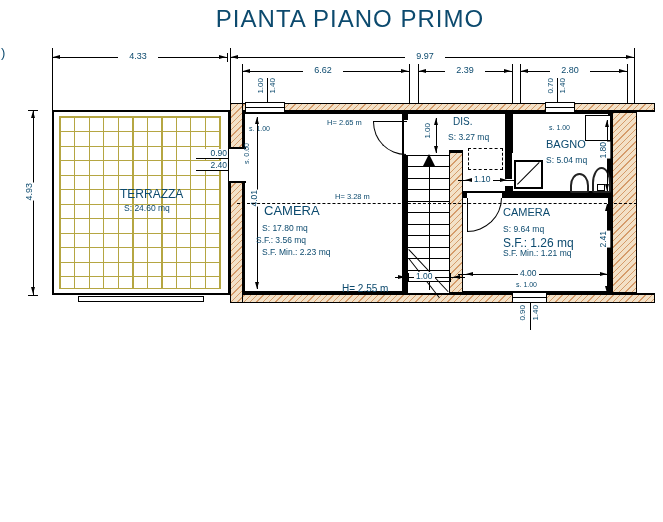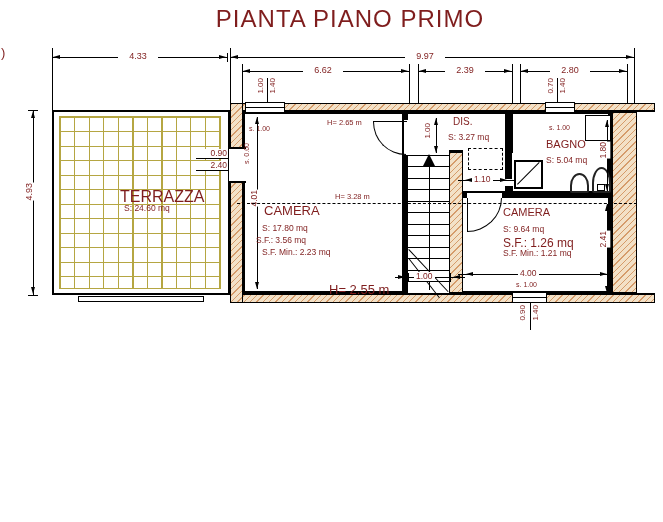--- a/index.html
+++ b/index.html
@@ -1,19 +1,19 @@
 <!DOCTYPE html>
 <html><head>
 <meta charset="utf-8">
 <style>
   *{margin:0;padding:0;box-sizing:border-box}
   html,body{background:#fff}
   #stage{position:relative;width:663px;height:522px;background:#fff;overflow:hidden;
          font-family:"Liberation Sans",sans-serif;color:#000}
-  .t{position:absolute;font-size:9px;line-height:1.1;white-space:nowrap;color:#7f1d1d}
+  .t{position:absolute;font-size:9px;line-height:1.1;white-space:nowrap;color:#0c4a6e}
   .b{font-weight:normal}
   .vt{writing-mode:vertical-rl;transform:rotate(180deg)}
   .lbl{background:#fff;padding:0 2px;text-align:center}
   .hl{position:absolute;height:1px;background:#000}
   .vl{position:absolute;width:1px;background:#000}
   .tk{position:absolute;width:1px;height:9px;background:#000}
   .arr{position:absolute;width:0;height:0}
   .arr-l{border-top:2.5px solid transparent;border-bottom:2.5px solid transparent;border-right:7px solid #000}
   .arr-r{border-top:2.5px solid transparent;border-bottom:2.5px solid transparent;border-left:7px solid #000}
   .arr-u{border-left:2.5px solid transparent;border-right:2.5px solid transparent;border-bottom:7px solid #000}
@@ -90,21 +90,21 @@
   <div class="hl" style="left:28px;top:295px;width:10px"></div>
   <div class="arr arr-u" style="left:31px;top:111px"></div>
   <div class="arr arr-d" style="left:31px;top:287px"></div>
   <div class="t vt lbl" style="left:23px;top:183px">4.93</div>
 
   <div style="position:absolute;left:52px;top:110px;width:178px;height:185px;border:2px solid #000;background:#fff"></div>
   <div style="position:absolute;left:59px;top:116px;width:162px;height:173px;border:1px solid #b5a642;
               background:repeating-linear-gradient(to right,#b5a642 0 1px,transparent 1px 14.5px),
                          repeating-linear-gradient(to bottom,#b5a642 0 1px,transparent 1px 14.5px)"></div>
   <div style="position:absolute;left:78px;top:296px;width:126px;height:6px;border:1px solid #000;background:#fff"></div>
-  <div class="t b" style="left:120px;top:188px;font-size:16px">TERRAZZA</div>
+  <div class="t b" style="left:120px;top:188px;font-size:12px">TERRAZZA</div>
   <div class="t b" style="left:124px;top:204px;font-size:8.5px">S: 24.60 mq</div>
 
   <div class="room" style="left:243px;top:112px;width:161px;height:181px"></div>
   <div style="position:absolute;left:408px;top:112px;width:103px;height:79px;background:#fff;border-top:2px solid #000"></div>
   <div class="room" style="left:449px;top:191px;width:161px;height:102px"></div>
   <div class="room" style="left:511px;top:112px;width:99px;height:82px"></div>
 
   <div class="wall" style="left:230px;top:103px;width:425px;height:9px;border-bottom:2px solid #000"></div>
   <div class="wall" style="left:230px;top:293px;width:425px;height:10px;border-top:2px solid #000"></div>
   <div class="wall" style="left:230px;top:103px;width:13px;height:200px"></div>
@@ -201,15 +201,15 @@
   <div class="t vt lbl" style="left:248px;top:190px;font-size:8.5px">4.01</div>
   <div class="t b vt" style="left:243px;top:143px;font-size:7px">s. 0.00</div>
   <div class="t b lbl" style="left:196px;top:149px;width:32px;text-align:right;font-size:8.5px;border-bottom:1px solid #000;padding:0 1px">0.90</div>
   <div class="t b lbl" style="left:196px;top:161px;width:32px;text-align:right;font-size:8.5px;border-bottom:1px solid #000;padding:0 1px">2.40</div>
   <div style="position:absolute;left:237px;top:203px;width:400px;height:0;border-top:1px dashed #000"></div>
   <div class="t b" style="left:333px;top:193px;font-size:7.5px;background:#fff;padding:0 2px">H= 3.28 m</div>
   <div class="t b" style="left:264px;top:204px;font-size:13px">CAMERA</div>
   <div class="t b" style="left:262px;top:224px;font-size:8.5px">S: 17.80 mq</div>
   <div class="t b" style="left:256px;top:236px;font-size:8.5px">S.F.: 3.56 mq</div>
   <div class="t b" style="left:262px;top:248px;font-size:8.5px">S.F. Min.: 2.23 mq</div>
-  <div class="t b" style="left:329px;top:283px;font-size:13px">H= 2.55 m</div>
+  <div class="t b" style="left:342px;top:283px;font-size:10px">H= 2.55 m</div>
 
 </div>
 
 </body></html>

